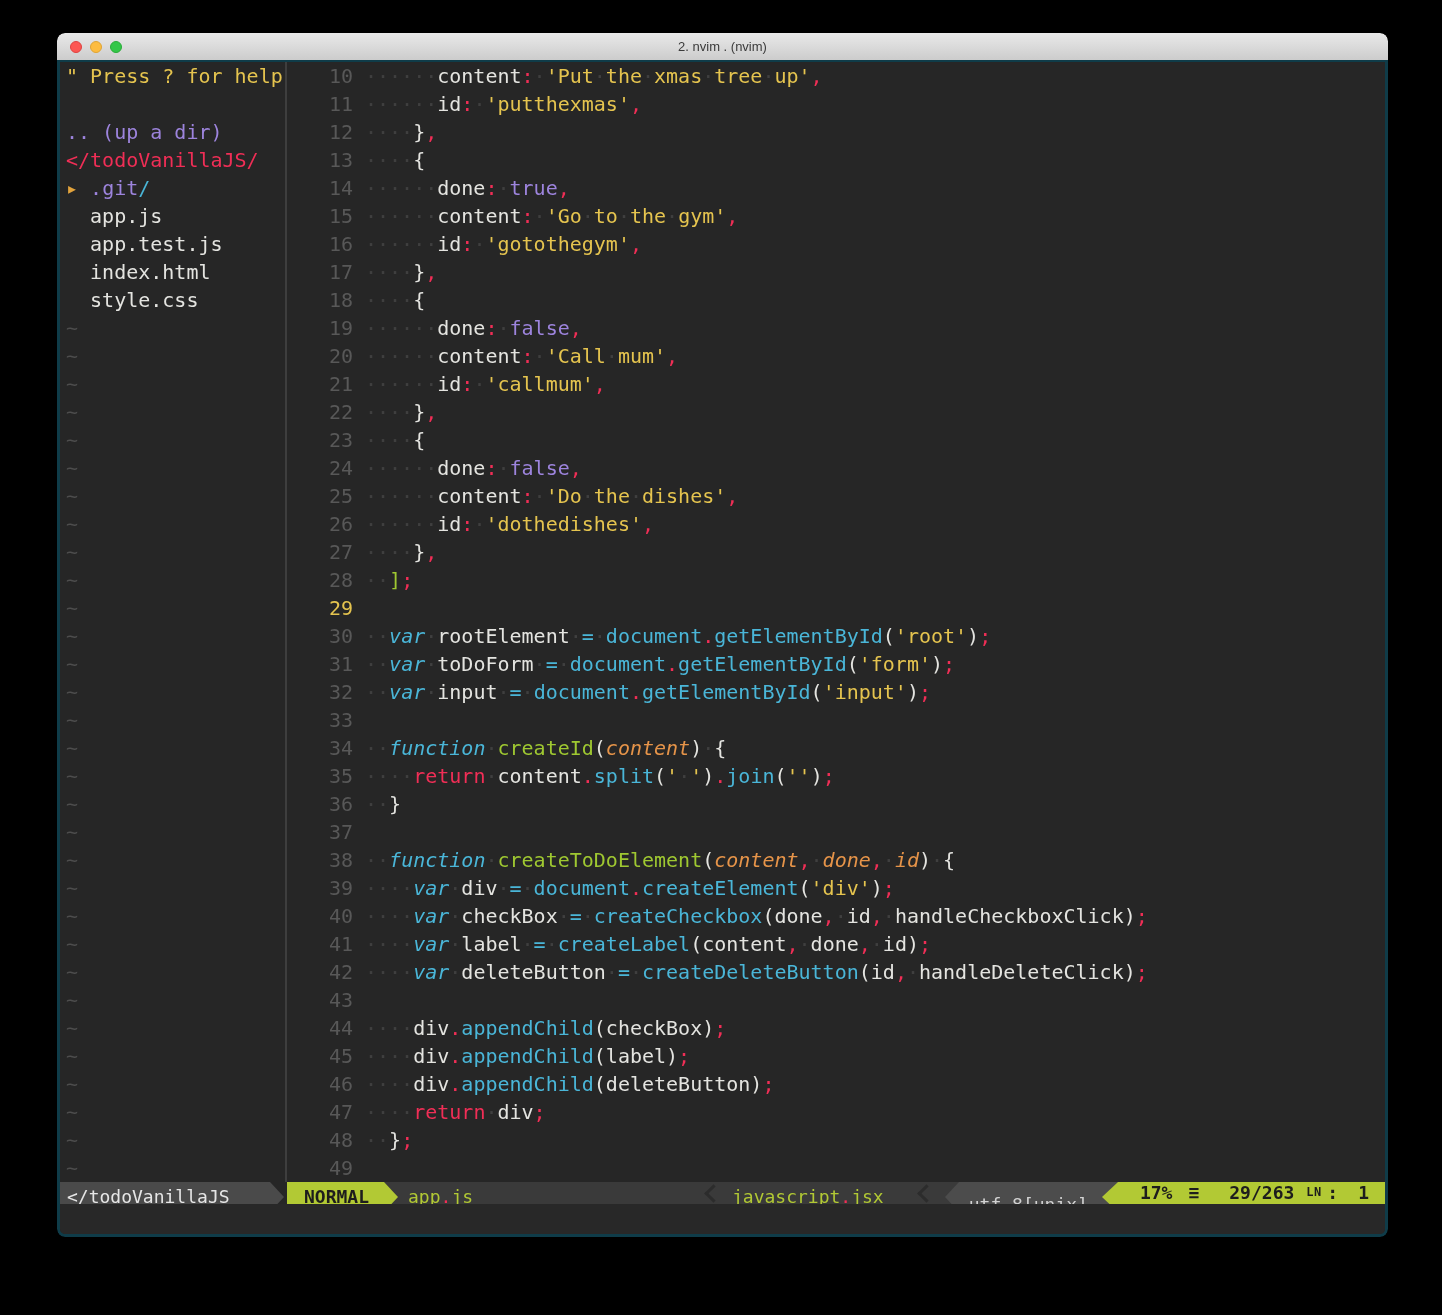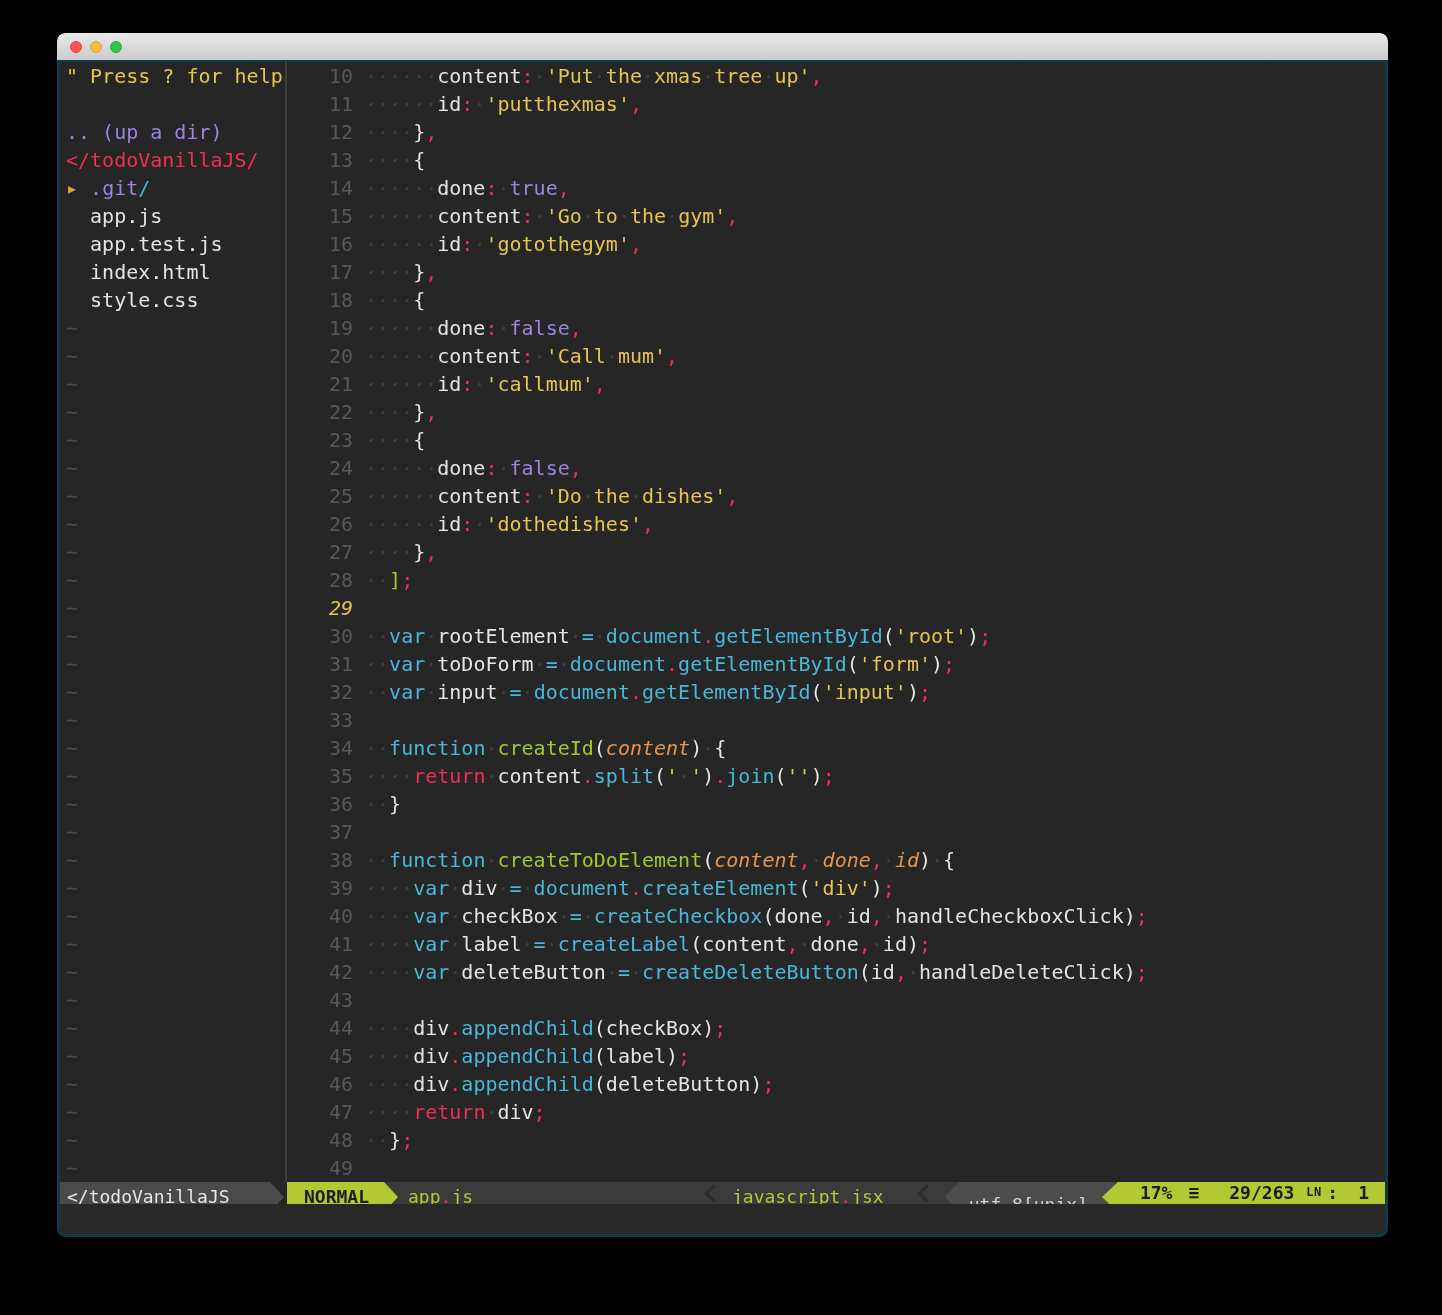--- a/index.html
+++ b/index.html
@@ -44,27 +44,27 @@
   }
   .srow{height:28px;padding-left:6px;}
   .vsep{width:2px;flex:none;background:#3e3e3e;}
   
   .editor{flex:1;overflow:hidden;font-size:20px;line-height:28px;white-space:pre;}
   .row{height:28px;display:flex;margin-left:28px;}
   .num{
     flex:none;width:50px;box-sizing:border-box;padding-right:12px;
     text-align:right;color:var(--gutter);
   }
-  .num.cur{color:var(--yellow);font-style:italic;}
+  .num.cur{color:var(--yellow);}
   .code{flex:1;}
   
   .tk-id,.tk-t,.tk-br{color:var(--fg);}
   .tk-p,.tk-r,.tk-re{color:var(--red);}
   .tk-s,.tk-y{color:var(--yellow);}
-  .tk-k{color:var(--cyan);}
+  .tk-k{color:var(--cyan);font-style:italic;}
   .tk-o,.tk-f,.tk-cy{color:var(--cyan);}
   .tk-d,.tk-g{color:var(--green);}
   .tk-a{color:var(--orange);font-style:italic;}
   .tk-b,.tk-pu{color:var(--purple);}
   .tk-or{color:var(--arrow);}
   .tk-ws{color:var(--dim);}
   .tk-tilde{color:#4d4d4d;}
   
   .statusline{
     height:22px;flex:none;display:flex;align-items:stretch;
@@ -105,20 +105,21 @@
 </head>
 <body style="--bg: #262626; --fg: #e4e4e0; --dim: #3f3f3f; --gutter: #585858; --yellow: #e5c44f; --red: #f02e56; --cyan: #4ab6d8; --purple: #9d84dd; --green: #9fc831; --orange: #e69449; --arrow: #e2a33c; --lime: #b2c934; --sl-bg: #3a3a3a; --sl-tree: #4a4a4a; --sl-enc: #4c4c4c; --teal: #0f3c49; --tl-red: #fc5753; --tl-yellow: #fdbc40; --tl-green: #33c748;">
 
 <div class="window">
   <div class="titlebar">
     <div class="lights">
       <span class="light red"></span>
       <span class="light yellow"></span>
       <span class="light green"></span>
     </div>
+    <div class="title">2. nvim . (nvim)</div>
   </div>
 
   <div class="term">
     <div class="main">
       <div class="sidebar" id="sidebar"><div class="srow"><span class="tk-y">" Press ? for help</span></div><div class="srow"></div><div class="srow"><span class="tk-pu">.. (up a dir)</span></div><div class="srow"><span class="tk-re">&lt;/todoVanillaJS/</span></div><div class="srow"><span class="tk-or">▸ </span><span class="tk-pu">.git</span><span class="tk-cy">/</span></div><div class="srow"><span class="tk-t">  app.js</span></div><div class="srow"><span class="tk-t">  app.test.js</span></div><div class="srow"><span class="tk-t">  index.html</span></div><div class="srow"><span class="tk-t">  style.css</span></div><div class="srow tk-tilde">~</div><div class="srow tk-tilde">~</div><div class="srow tk-tilde">~</div><div class="srow tk-tilde">~</div><div class="srow tk-tilde">~</div><div class="srow tk-tilde">~</div><div class="srow tk-tilde">~</div><div class="srow tk-tilde">~</div><div class="srow tk-tilde">~</div><div class="srow tk-tilde">~</div><div class="srow tk-tilde">~</div><div class="srow tk-tilde">~</div><div class="srow tk-tilde">~</div><div class="srow tk-tilde">~</div><div class="srow tk-tilde">~</div><div class="srow tk-tilde">~</div><div class="srow tk-tilde">~</div><div class="srow tk-tilde">~</div><div class="srow tk-tilde">~</div><div class="srow tk-tilde">~</div><div class="srow tk-tilde">~</div><div class="srow tk-tilde">~</div><div class="srow tk-tilde">~</div><div class="srow tk-tilde">~</div><div class="srow tk-tilde">~</div><div class="srow tk-tilde">~</div><div class="srow tk-tilde">~</div><div class="srow tk-tilde">~</div><div class="srow tk-tilde">~</div><div class="srow tk-tilde">~</div><div class="srow tk-tilde">~</div></div>
       <div class="vsep"></div>
       <div class="editor" id="editor"><div class="row"><span class="num">10</span><span class="code"><span class="tk-ws">······</span><span class="tk-id">content</span><span class="tk-p">:</span><span class="tk-ws">·</span><span class="tk-s">'Put</span><span class="tk-ws">·</span><span class="tk-s">the</span><span class="tk-ws">·</span><span class="tk-s">xmas</span><span class="tk-ws">·</span><span class="tk-s">tree</span><span class="tk-ws">·</span><span class="tk-s">up'</span><span class="tk-p">,</span></span></div><div class="row"><span class="num">11</span><span class="code"><span class="tk-ws">······</span><span class="tk-id">id</span><span class="tk-p">:</span><span class="tk-ws">·</span><span class="tk-s">'putthexmas'</span><span class="tk-p">,</span></span></div><div class="row"><span class="num">12</span><span class="code"><span class="tk-ws">····</span><span class="tk-br">}</span><span class="tk-p">,</span></span></div><div class="row"><span class="num">13</span><span class="code"><span class="tk-ws">····</span><span class="tk-br">{</span></span></div><div class="row"><span class="num">14</span><span class="code"><span class="tk-ws">······</span><span class="tk-id">done</span><span class="tk-p">:</span><span class="tk-ws">·</span><span class="tk-b">true</span><span class="tk-p">,</span></span></div><div class="row"><span class="num">15</span><span class="code"><span class="tk-ws">······</span><span class="tk-id">content</span><span class="tk-p">:</span><span class="tk-ws">·</span><span class="tk-s">'Go</span><span class="tk-ws">·</span><span class="tk-s">to</span><span class="tk-ws">·</span><span class="tk-s">the</span><span class="tk-ws">·</span><span class="tk-s">gym'</span><span class="tk-p">,</span></span></div><div class="row"><span class="num">16</span><span class="code"><span class="tk-ws">······</span><span class="tk-id">id</span><span class="tk-p">:</span><span class="tk-ws">·</span><span class="tk-s">'gotothegym'</span><span class="tk-p">,</span></span></div><div class="row"><span class="num">17</span><span class="code"><span class="tk-ws">····</span><span class="tk-br">}</span><span class="tk-p">,</span></span></div><div class="row"><span class="num">18</span><span class="code"><span class="tk-ws">····</span><span class="tk-br">{</span></span></div><div class="row"><span class="num">19</span><span class="code"><span class="tk-ws">······</span><span class="tk-id">done</span><span class="tk-p">:</span><span class="tk-ws">·</span><span class="tk-b">false</span><span class="tk-p">,</span></span></div><div class="row"><span class="num">20</span><span class="code"><span class="tk-ws">······</span><span class="tk-id">content</span><span class="tk-p">:</span><span class="tk-ws">·</span><span class="tk-s">'Call</span><span class="tk-ws">·</span><span class="tk-s">mum'</span><span class="tk-p">,</span></span></div><div class="row"><span class="num">21</span><span class="code"><span class="tk-ws">······</span><span class="tk-id">id</span><span class="tk-p">:</span><span class="tk-ws">·</span><span class="tk-s">'callmum'</span><span class="tk-p">,</span></span></div><div class="row"><span class="num">22</span><span class="code"><span class="tk-ws">····</span><span class="tk-br">}</span><span class="tk-p">,</span></span></div><div class="row"><span class="num">23</span><span class="code"><span class="tk-ws">····</span><span class="tk-br">{</span></span></div><div class="row"><span class="num">24</span><span class="code"><span class="tk-ws">······</span><span class="tk-id">done</span><span class="tk-p">:</span><span class="tk-ws">·</span><span class="tk-b">false</span><span class="tk-p">,</span></span></div><div class="row"><span class="num">25</span><span class="code"><span class="tk-ws">······</span><span class="tk-id">content</span><span class="tk-p">:</span><span class="tk-ws">·</span><span class="tk-s">'Do</span><span class="tk-ws">·</span><span class="tk-s">the</span><span class="tk-ws">·</span><span class="tk-s">dishes'</span><span class="tk-p">,</span></span></div><div class="row"><span class="num">26</span><span class="code"><span class="tk-ws">······</span><span class="tk-id">id</span><span class="tk-p">:</span><span class="tk-ws">·</span><span class="tk-s">'dothedishes'</span><span class="tk-p">,</span></span></div><div class="row"><span class="num">27</span><span class="code"><span class="tk-ws">····</span><span class="tk-br">}</span><span class="tk-p">,</span></span></div><div class="row"><span class="num">28</span><span class="code"><span class="tk-ws">··</span><span class="tk-g">]</span><span class="tk-p">;</span></span></div><div class="row"><span class="num cur">29</span><span class="code"></span></div><div class="row"><span class="num">30</span><span class="code"><span class="tk-ws">··</span><span class="tk-k">var</span><span class="tk-ws">·</span><span class="tk-id">rootElement</span><span class="tk-ws">·</span><span class="tk-o">=</span><span class="tk-ws">·</span><span class="tk-f">document</span><span class="tk-p">.</span><span class="tk-f">getElementById</span><span class="tk-br">(</span><span class="tk-s">'root'</span><span class="tk-br">)</span><span class="tk-p">;</span></span></div><div class="row"><span class="num">31</span><span class="code"><span class="tk-ws">··</span><span class="tk-k">var</span><span class="tk-ws">·</span><span class="tk-id">toDoForm</span><span class="tk-ws">·</span><span class="tk-o">=</span><span class="tk-ws">·</span><span class="tk-f">document</span><span class="tk-p">.</span><span class="tk-f">getElementById</span><span class="tk-br">(</span><span class="tk-s">'form'</span><span class="tk-br">)</span><span class="tk-p">;</span></span></div><div class="row"><span class="num">32</span><span class="code"><span class="tk-ws">··</span><span class="tk-k">var</span><span class="tk-ws">·</span><span class="tk-id">input</span><span class="tk-ws">·</span><span class="tk-o">=</span><span class="tk-ws">·</span><span class="tk-f">document</span><span class="tk-p">.</span><span class="tk-f">getElementById</span><span class="tk-br">(</span><span class="tk-s">'input'</span><span class="tk-br">)</span><span class="tk-p">;</span></span></div><div class="row"><span class="num">33</span><span class="code"></span></div><div class="row"><span class="num">34</span><span class="code"><span class="tk-ws">··</span><span class="tk-k">function</span><span class="tk-ws">·</span><span class="tk-d">createId</span><span class="tk-br">(</span><span class="tk-a">content</span><span class="tk-br">)</span><span class="tk-ws">·</span><span class="tk-br">{</span></span></div><div class="row"><span class="num">35</span><span class="code"><span class="tk-ws">····</span><span class="tk-r">return</span><span class="tk-ws">·</span><span class="tk-id">content</span><span class="tk-p">.</span><span class="tk-f">split</span><span class="tk-br">(</span><span class="tk-s">'</span><span class="tk-ws">·</span><span class="tk-s">'</span><span class="tk-br">)</span><span class="tk-p">.</span><span class="tk-f">join</span><span class="tk-br">(</span><span class="tk-s">''</span><span class="tk-br">)</span><span class="tk-p">;</span></span></div><div class="row"><span class="num">36</span><span class="code"><span class="tk-ws">··</span><span class="tk-br">}</span></span></div><div class="row"><span class="num">37</span><span class="code"></span></div><div class="row"><span class="num">38</span><span class="code"><span class="tk-ws">··</span><span class="tk-k">function</span><span class="tk-ws">·</span><span class="tk-d">createToDoElement</span><span class="tk-br">(</span><span class="tk-a">content</span><span class="tk-p">,</span><span class="tk-ws">·</span><span class="tk-a">done</span><span class="tk-p">,</span><span class="tk-ws">·</span><span class="tk-a">id</span><span class="tk-br">)</span><span class="tk-ws">·</span><span class="tk-br">{</span></span></div><div class="row"><span class="num">39</span><span class="code"><span class="tk-ws">····</span><span class="tk-k">var</span><span class="tk-ws">·</span><span class="tk-id">div</span><span class="tk-ws">·</span><span class="tk-o">=</span><span class="tk-ws">·</span><span class="tk-f">document</span><span class="tk-p">.</span><span class="tk-f">createElement</span><span class="tk-br">(</span><span class="tk-s">'div'</span><span class="tk-br">)</span><span class="tk-p">;</span></span></div><div class="row"><span class="num">40</span><span class="code"><span class="tk-ws">····</span><span class="tk-k">var</span><span class="tk-ws">·</span><span class="tk-id">checkBox</span><span class="tk-ws">·</span><span class="tk-o">=</span><span class="tk-ws">·</span><span class="tk-f">createCheckbox</span><span class="tk-br">(</span><span class="tk-id">done</span><span class="tk-p">,</span><span class="tk-ws">·</span><span class="tk-id">id</span><span class="tk-p">,</span><span class="tk-ws">·</span><span class="tk-id">handleCheckboxClick</span><span class="tk-br">)</span><span class="tk-p">;</span></span></div><div class="row"><span class="num">41</span><span class="code"><span class="tk-ws">····</span><span class="tk-k">var</span><span class="tk-ws">·</span><span class="tk-id">label</span><span class="tk-ws">·</span><span class="tk-o">=</span><span class="tk-ws">·</span><span class="tk-f">createLabel</span><span class="tk-br">(</span><span class="tk-id">content</span><span class="tk-p">,</span><span class="tk-ws">·</span><span class="tk-id">done</span><span class="tk-p">,</span><span class="tk-ws">·</span><span class="tk-id">id</span><span class="tk-br">)</span><span class="tk-p">;</span></span></div><div class="row"><span class="num">42</span><span class="code"><span class="tk-ws">····</span><span class="tk-k">var</span><span class="tk-ws">·</span><span class="tk-id">deleteButton</span><span class="tk-ws">·</span><span class="tk-o">=</span><span class="tk-ws">·</span><span class="tk-f">createDeleteButton</span><span class="tk-br">(</span><span class="tk-id">id</span><span class="tk-p">,</span><span class="tk-ws">·</span><span class="tk-id">handleDeleteClick</span><span class="tk-br">)</span><span class="tk-p">;</span></span></div><div class="row"><span class="num">43</span><span class="code"></span></div><div class="row"><span class="num">44</span><span class="code"><span class="tk-ws">····</span><span class="tk-id">div</span><span class="tk-p">.</span><span class="tk-f">appendChild</span><span class="tk-br">(</span><span class="tk-id">checkBox</span><span class="tk-br">)</span><span class="tk-p">;</span></span></div><div class="row"><span class="num">45</span><span class="code"><span class="tk-ws">····</span><span class="tk-id">div</span><span class="tk-p">.</span><span class="tk-f">appendChild</span><span class="tk-br">(</span><span class="tk-id">label</span><span class="tk-br">)</span><span class="tk-p">;</span></span></div><div class="row"><span class="num">46</span><span class="code"><span class="tk-ws">····</span><span class="tk-id">div</span><span class="tk-p">.</span><span class="tk-f">appendChild</span><span class="tk-br">(</span><span class="tk-id">deleteButton</span><span class="tk-br">)</span><span class="tk-p">;</span></span></div><div class="row"><span class="num">47</span><span class="code"><span class="tk-ws">····</span><span class="tk-r">return</span><span class="tk-ws">·</span><span class="tk-id">div</span><span class="tk-p">;</span></span></div><div class="row"><span class="num">48</span><span class="code"><span class="tk-ws">··</span><span class="tk-br">}</span><span class="tk-p">;</span></span></div><div class="row"><span class="num">49</span><span class="code"></span></div></div>
     </div>
 
     <div class="statusline">

